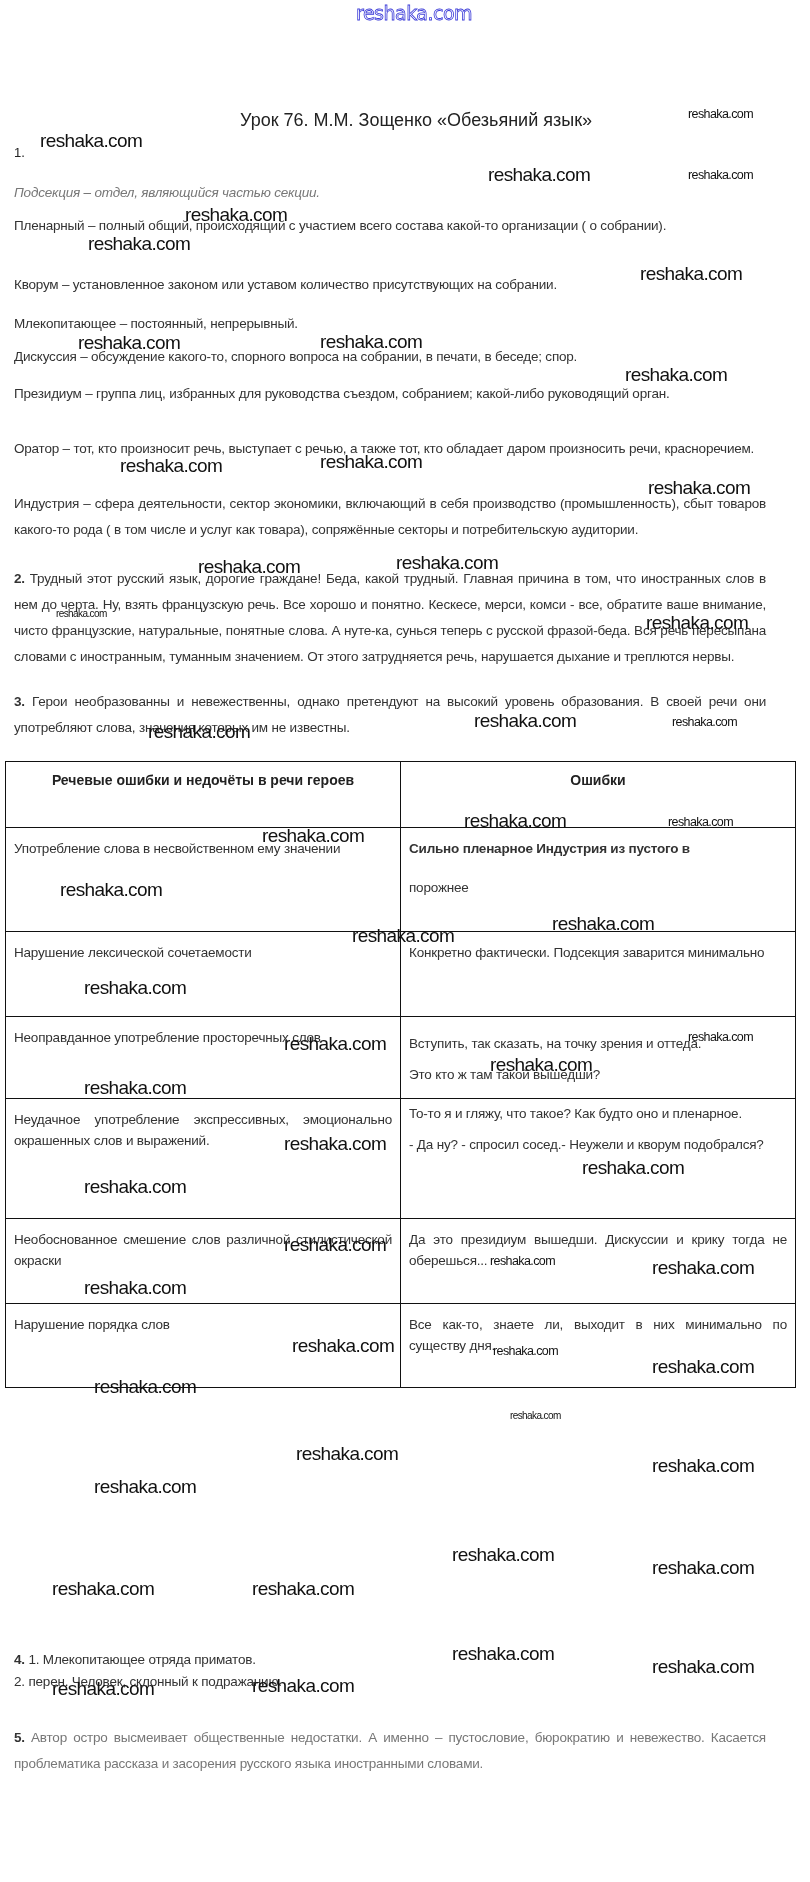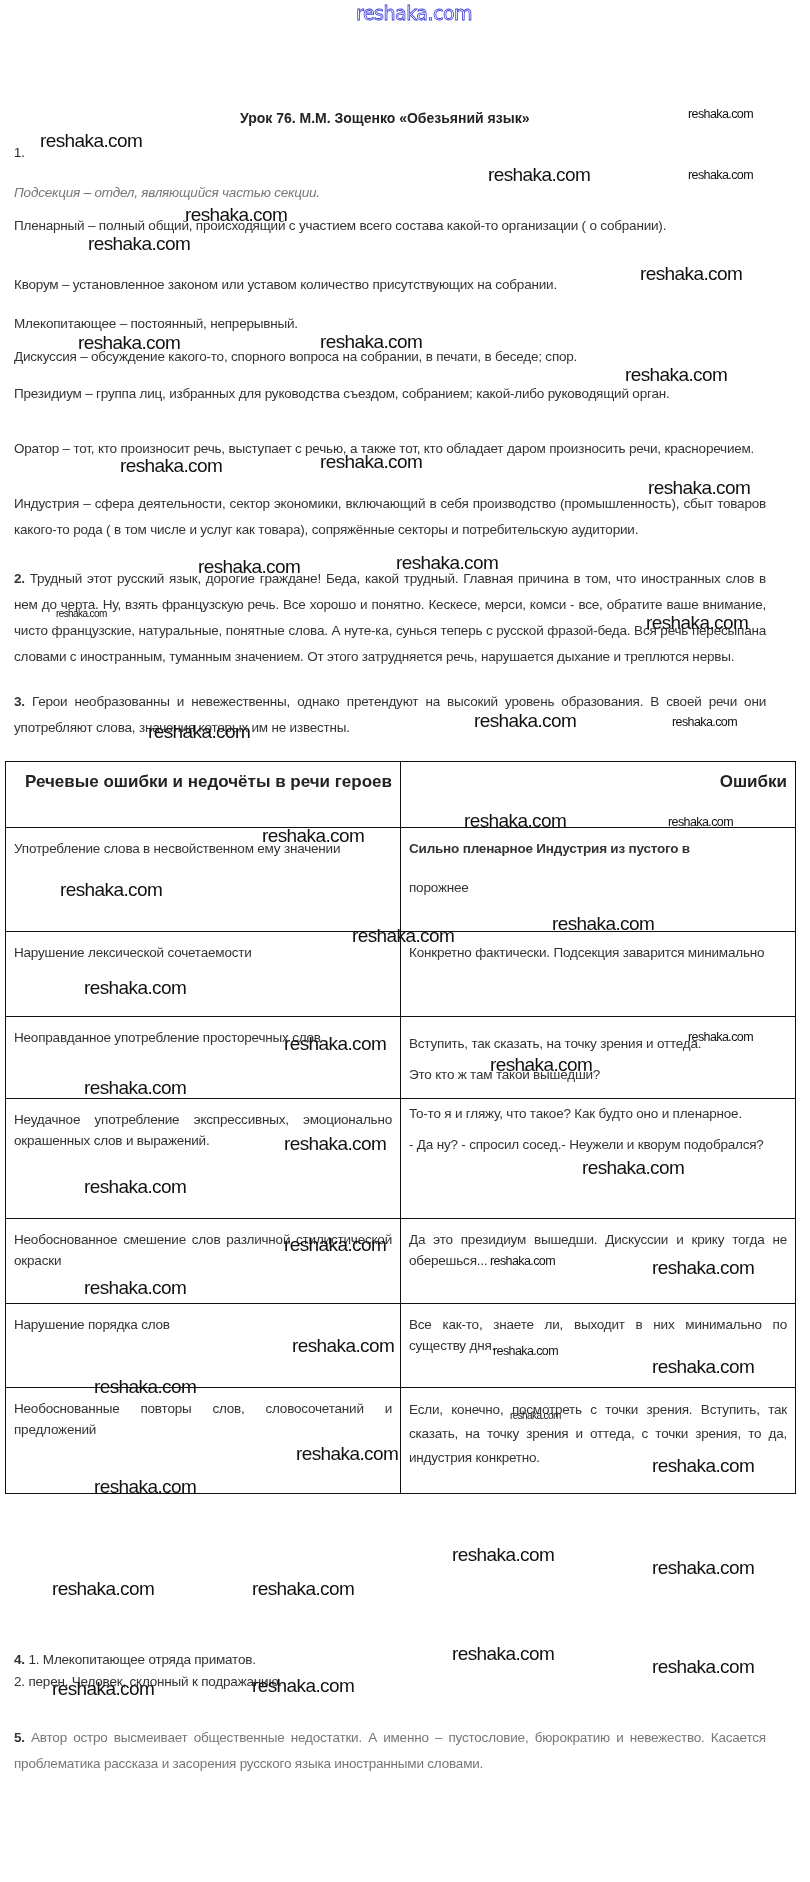--- a/index.html
+++ b/index.html
@@ -2,38 +2,38 @@
 <html><head>
 <meta charset="utf-8">
 <style>
   html, body { margin: 0; padding: 0; background: #ffffff; }
   body { width: 810px; height: 1882px; position: relative; overflow: hidden;
          font-family: "Liberation Sans", "DejaVu Sans", sans-serif; color: #2b2b2b; }
   .abs { position: absolute; }
   .site-logo { left: 356px; top: 2px; font-size: 19px; color: #ffffff;
                -webkit-text-stroke: 0.8px #3a3ad8; letter-spacing: -0.5px;
                font-family: "DejaVu Sans", sans-serif; }
-  .title { left: 240px; top: 110px; font-size: 14px; font-weight: bold; color: #222; }
+  .title { left: 240px; top: 110px; font-size: 18px; font-weight: normal; color: #222; }
   .num { font-size: 13px; color: #222; }
   .p { position: absolute; left: 14px; width: 752px; font-size: 13.5px; line-height: 26px;
        text-align: justify; color: #333; letter-spacing: -0.2px; }
   .faded { color: #777; }
   .wm { position: absolute; color: #111; font-family: "Liberation Sans", sans-serif;
         letter-spacing: -0.6px; white-space: nowrap; z-index: 5; }
   .wm.big { font-size: 19px; }
   .wm.small { font-size: 12.5px; }
   .wm.tiny { font-size: 10px; }
   table.grid { position: absolute; left: 5px; top: 761px; width: 791px;
                border-collapse: collapse; table-layout: fixed; }
   table.grid td { border: 1.2px solid #111; vertical-align: top; padding: 10px 8px 0 8px;
                   font-size: 13.5px; line-height: 21px; text-align: justify; color: #333;
                   letter-spacing: -0.2px; }
   table.grid td.c1 { width: 380px; }
-  table.grid th { border: 1.2px solid #111; text-align: right; vertical-align: top;
-                  padding: 10px 8px 0 8px; font-size: 17px; font-weight: bold; color: #222; }
+  table.grid th { border: 1.2px solid #111; text-align: center; vertical-align: top;
+                  padding: 10px 8px 0 8px; font-size: 14px; font-weight: bold; color: #222; }
   .q-line { display: block; margin-bottom: 10px; }
   .row-wash td { color: #999; }
 </style>
 </head>
 <body>
 
 <div class="abs site-logo">reshaka.com</div>
 <div class="abs title">Урок 76. М.М. Зощенко «Обезьяний язык»</div>
 
 <div class="abs num" style="left:14px;top:145px;">1.</div>
@@ -94,26 +94,20 @@
     <td>
       <span class="q-line">Да это президиум вышедши. Дискуссии и крику тогда не оберешься...</span>
     </td>
   </tr>
   <tr style="height:84px;">
     <td class="c1">Нарушение порядка слов</td>
     <td>
       <span class="q-line">Все как-то, знаете ли, выходит в них минимально по существу дня.</span>
     </td>
   </tr>
-  <tr style="height:106px;">
-    <td class="c1">Необоснованные повторы слов, словосочетаний и предложений</td>
-    <td style="line-height:24px;">
-      <span class="q-line">Если, конечно, посмотреть с точки зрения. Вступить, так сказать, на точку зрения и оттеда, с точки зрения, то да, индустрия конкретно.</span>
-    </td>
-  </tr>
 </tbody>
   </table>
 
 <div class="p" style="top:1649px;line-height:22px;">
   <b>4.</b>
   <span>1. Млекопитающее отряда приматов.</span><br>
   <span>2.  перен. Человек, склонный к подражанию.</span>
 </div>
 
 <div class="p faded" style="top:1725px;">

